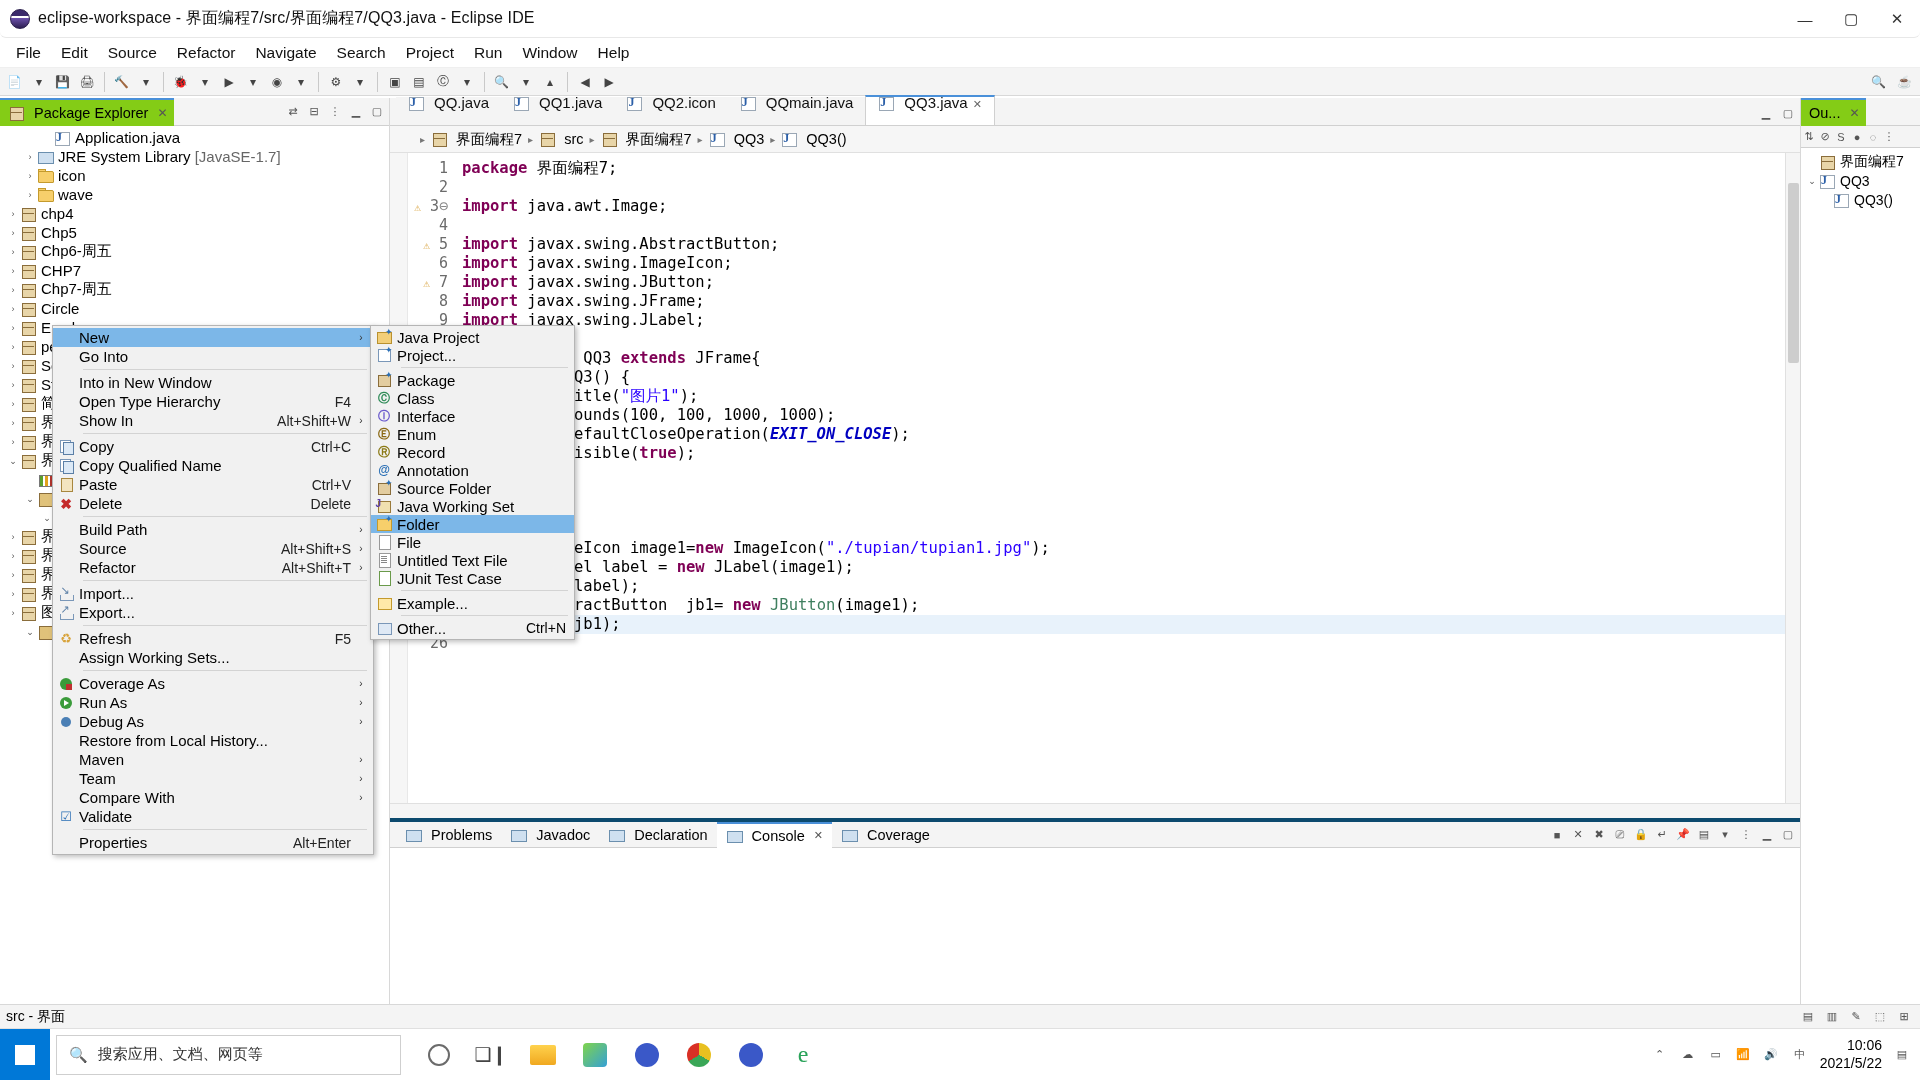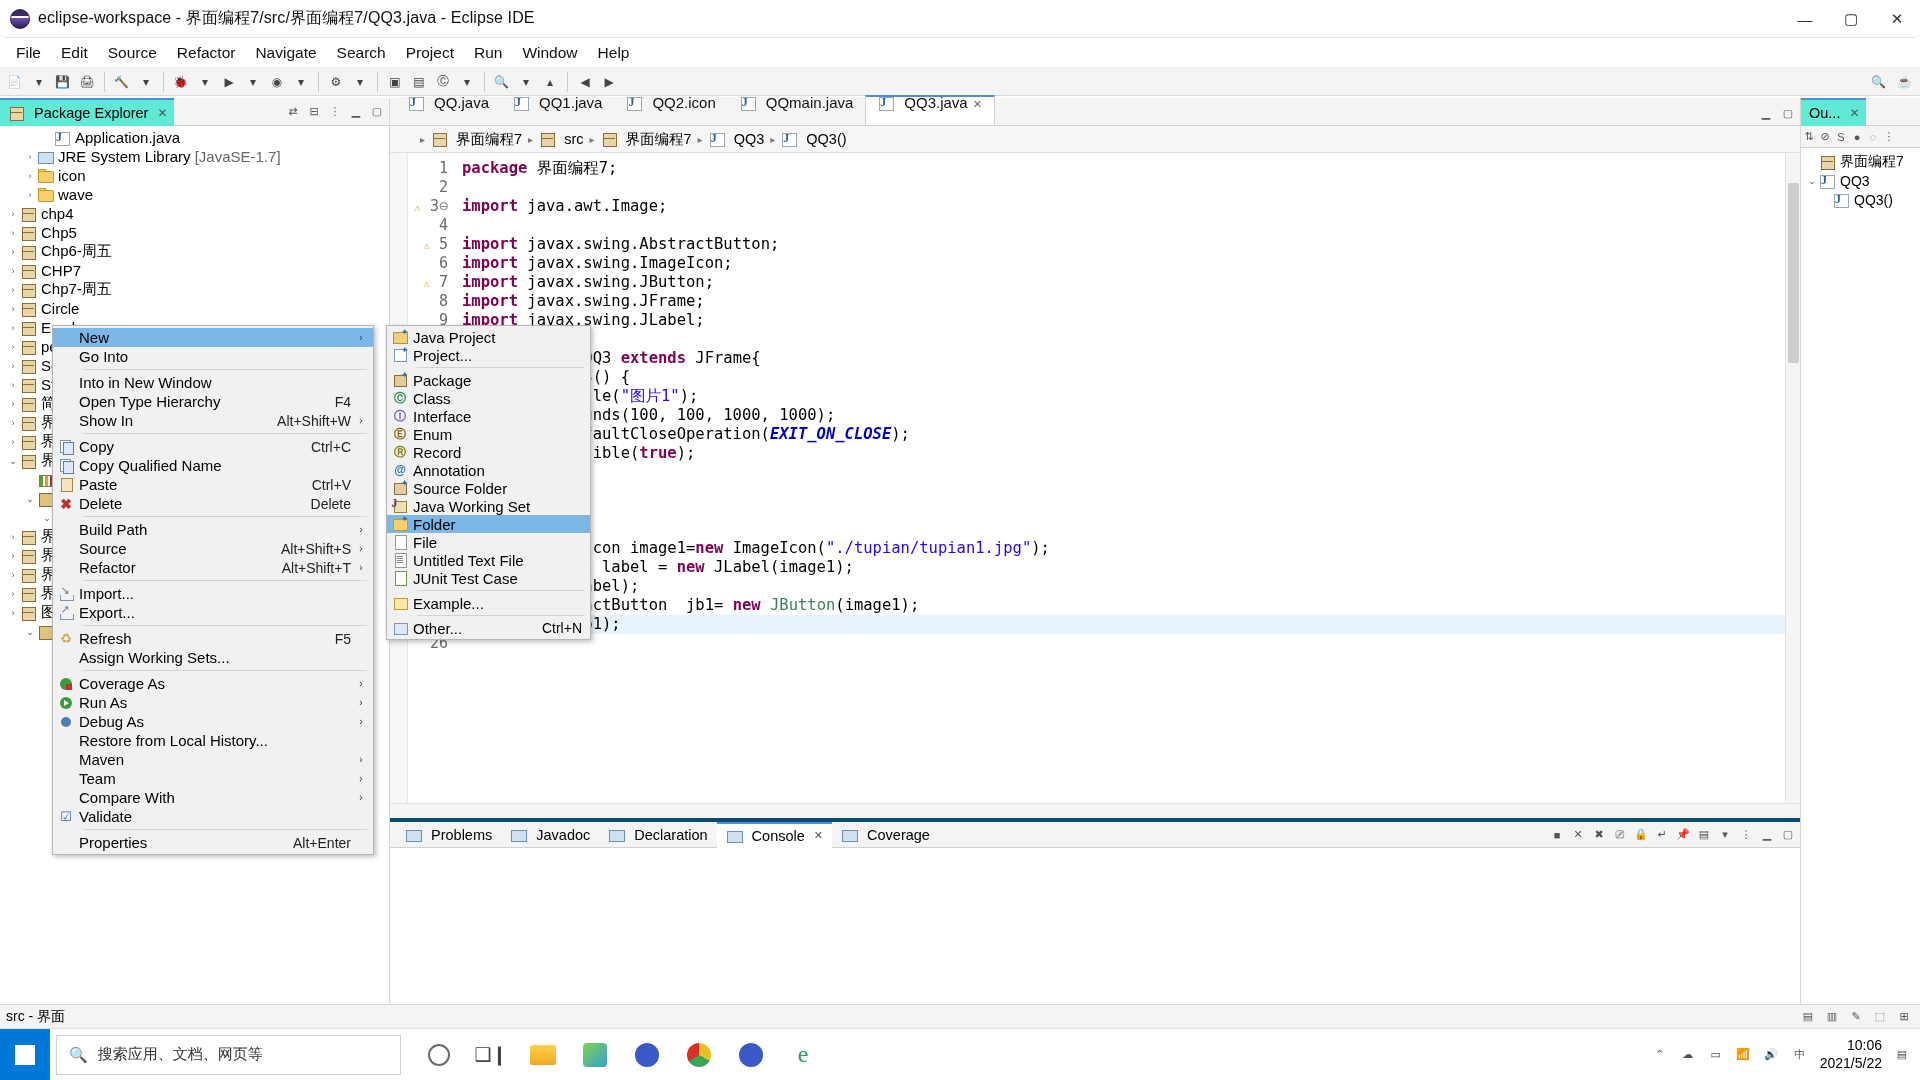--- a/index.html
+++ b/index.html
@@ -41,21 +41,21 @@
   .tb-right{ position:absolute; right:4px; display:flex; align-items:center; gap:4px;}
 
   
   .main { position:absolute; left:0; top:98px; right:0; bottom:52px; display:flex; }
 
   
   .pkg { width:390px; background:#ffffff; border-right:1px solid #d8d8d8; display:flex; flex-direction:column;}
   .viewtabbar { height:28px; background:#f4f4f4; display:flex; align-items:center;
                 border-bottom:1px solid #d0d0d0; position:relative;}
   .viewtab { display:flex;align-items:center;gap:5px; font-size:14.5px; padding:3px 6px 3px 8px;
-             background:#5eead4; border-top:2px solid #4a90d9; height:28px; }
+             background:#84cc16; border-top:2px solid #4a90d9; height:28px; }
   .viewtab .x{ font-size:12px;color:#555;margin-left:4px;}
   .viewtoolicons{ position:absolute; right:4px; display:flex; gap:5px; align-items:center;}
   .vti{ width:16px;height:16px;display:flex;align-items:center;justify-content:center;font-size:11px;color:#555;}
   .tree { flex:1; overflow:hidden; padding-top:2px; font-size:15px;}
   .trow { display:flex; align-items:center; height:19px; white-space:nowrap; padding-left:4px;}
   .arw { width:14px;text-align:center; font-size:9px; color:#555; flex:none;}
   .ico { width:17px; height:16px; margin-right:4px; flex:none; position:relative;}
   .lbl { font-size:15px; color:#000; }
   .lbl .dim{ color:#666; }
 
@@ -163,21 +163,21 @@
             border:1px solid #b5b5b5; box-shadow:2px 2px 5px rgba(0,0,0,.25); z-index:50;
             padding:2px 0; font-size:15px;}
   .cmi{ display:flex; align-items:center; height:19px; padding:0 6px 0 0; position:relative;}
   .cmi.sel{ background:#7cb7e8; }
   .cmi .ci{ width:26px; display:flex; justify-content:center; align-items:center; font-size:12px;}
   .cmi .ct{ flex:1; }
   .cmi .ck{ color:#222; font-size:14px; padding-right:4px;}
   .cmi .carr{ width:12px; text-align:center; font-size:10px; color:#333;}
   .cmsep{ height:1px; background:#d3d3d3; margin:3px 6px 3px 30px;}
 
-  .submenu{ position:absolute; left:386px; top:325px; width:205px; background:#f1f1f1;
+  .submenu{ position:absolute; left:370px; top:325px; width:205px; background:#f1f1f1;
             border:1px solid #b5b5b5; box-shadow:2px 2px 5px rgba(0,0,0,.25); z-index:60;
             padding:2px 0; font-size:15px;}
   .smi{ display:flex; align-items:center; height:18px;}
   .smi.sel{ background:#7cb7e8;}
   .smi .si{ width:26px; display:flex; justify-content:center; align-items:center; font-size:11px;}
   .smi .st{ flex:1;}
   .smi .sk{ font-size:14px; padding-right:8px;}
 
   
   .g { width:15px;height:14px;display:inline-block;position:relative;}

